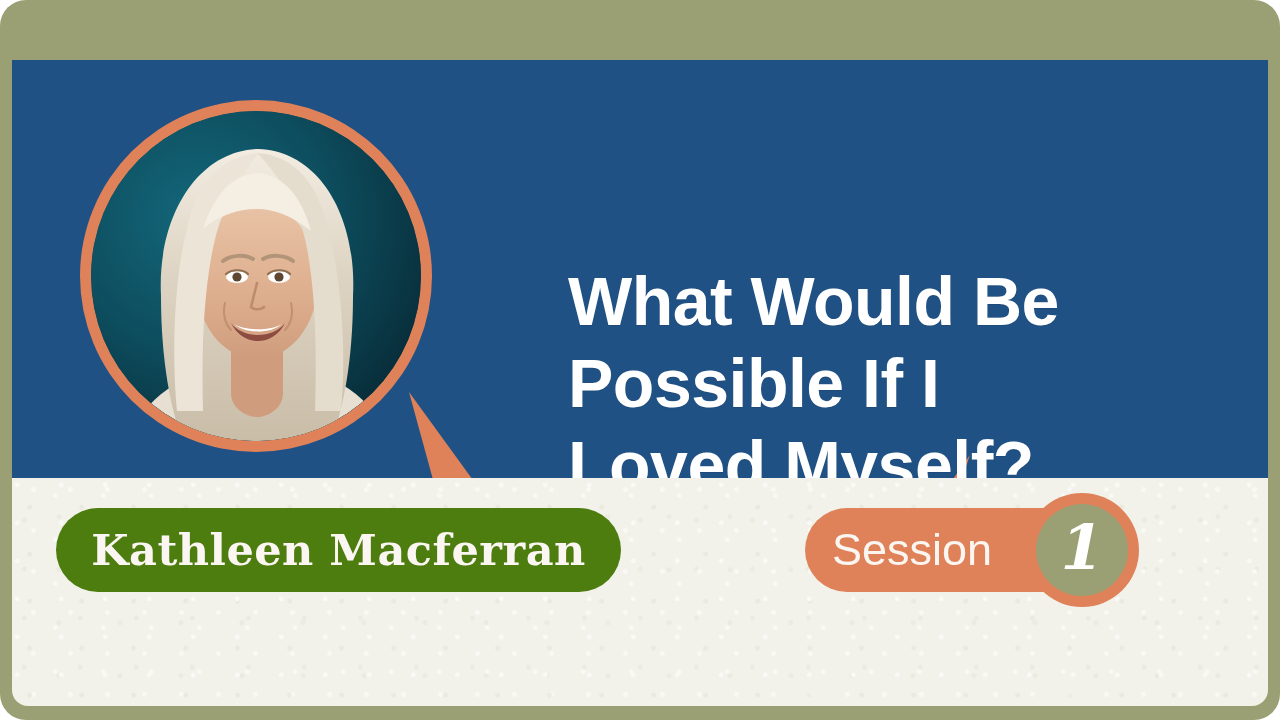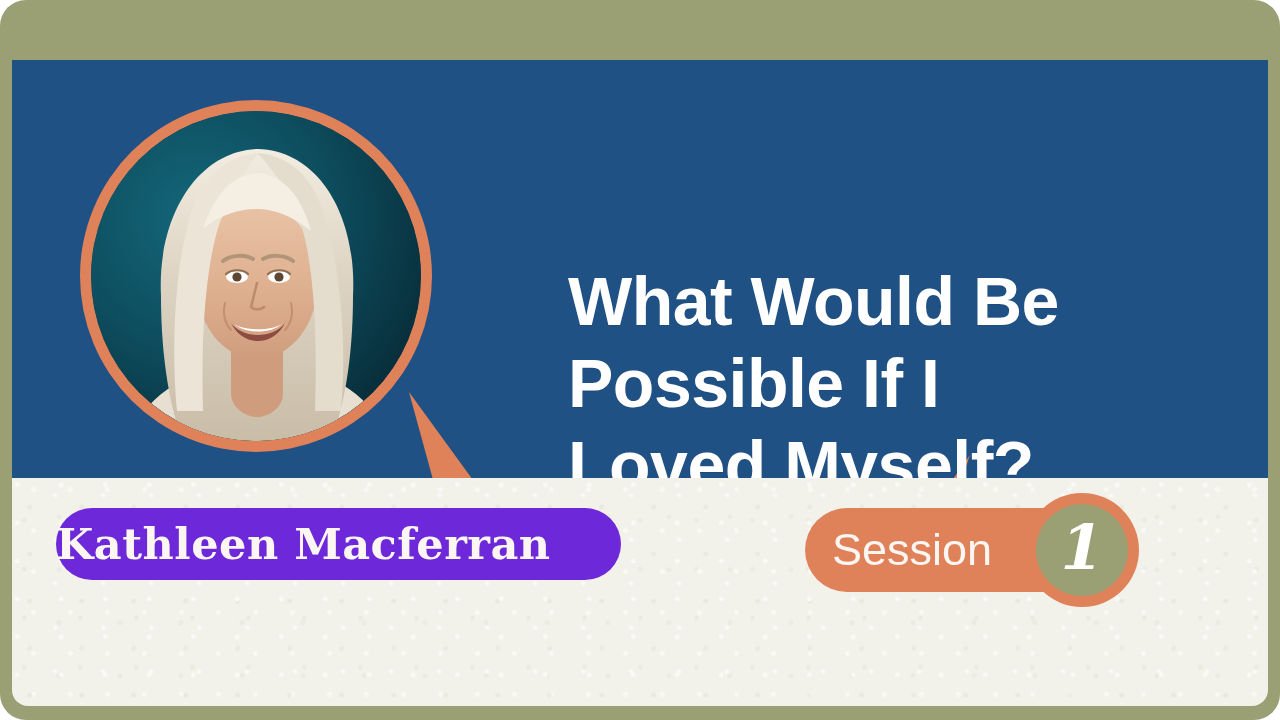--- a/index.html
+++ b/index.html
@@ -120,26 +120,26 @@
 
   
   .tail { position: absolute; }
 
   
   .name-pill {
     position: absolute;
     left: 56px;
     top: 508px;
     width: 565px;
-    height: 72px;
-    background: #6d28d9;
+    height: 84px;
+    background: #4d7c0f;
     border-radius: 42px;
     display: flex;
     align-items: center;
-    justify-content: flex-start;
+    justify-content: center;
   }
   .name-pill-label {
     color: #fbf6f1;
     font-family: "DejaVu Serif", "Liberation Serif", serif;
     font-weight: bold;
     font-size: 43px;
     letter-spacing: 0.5px;
     white-space: nowrap;
   }
 

